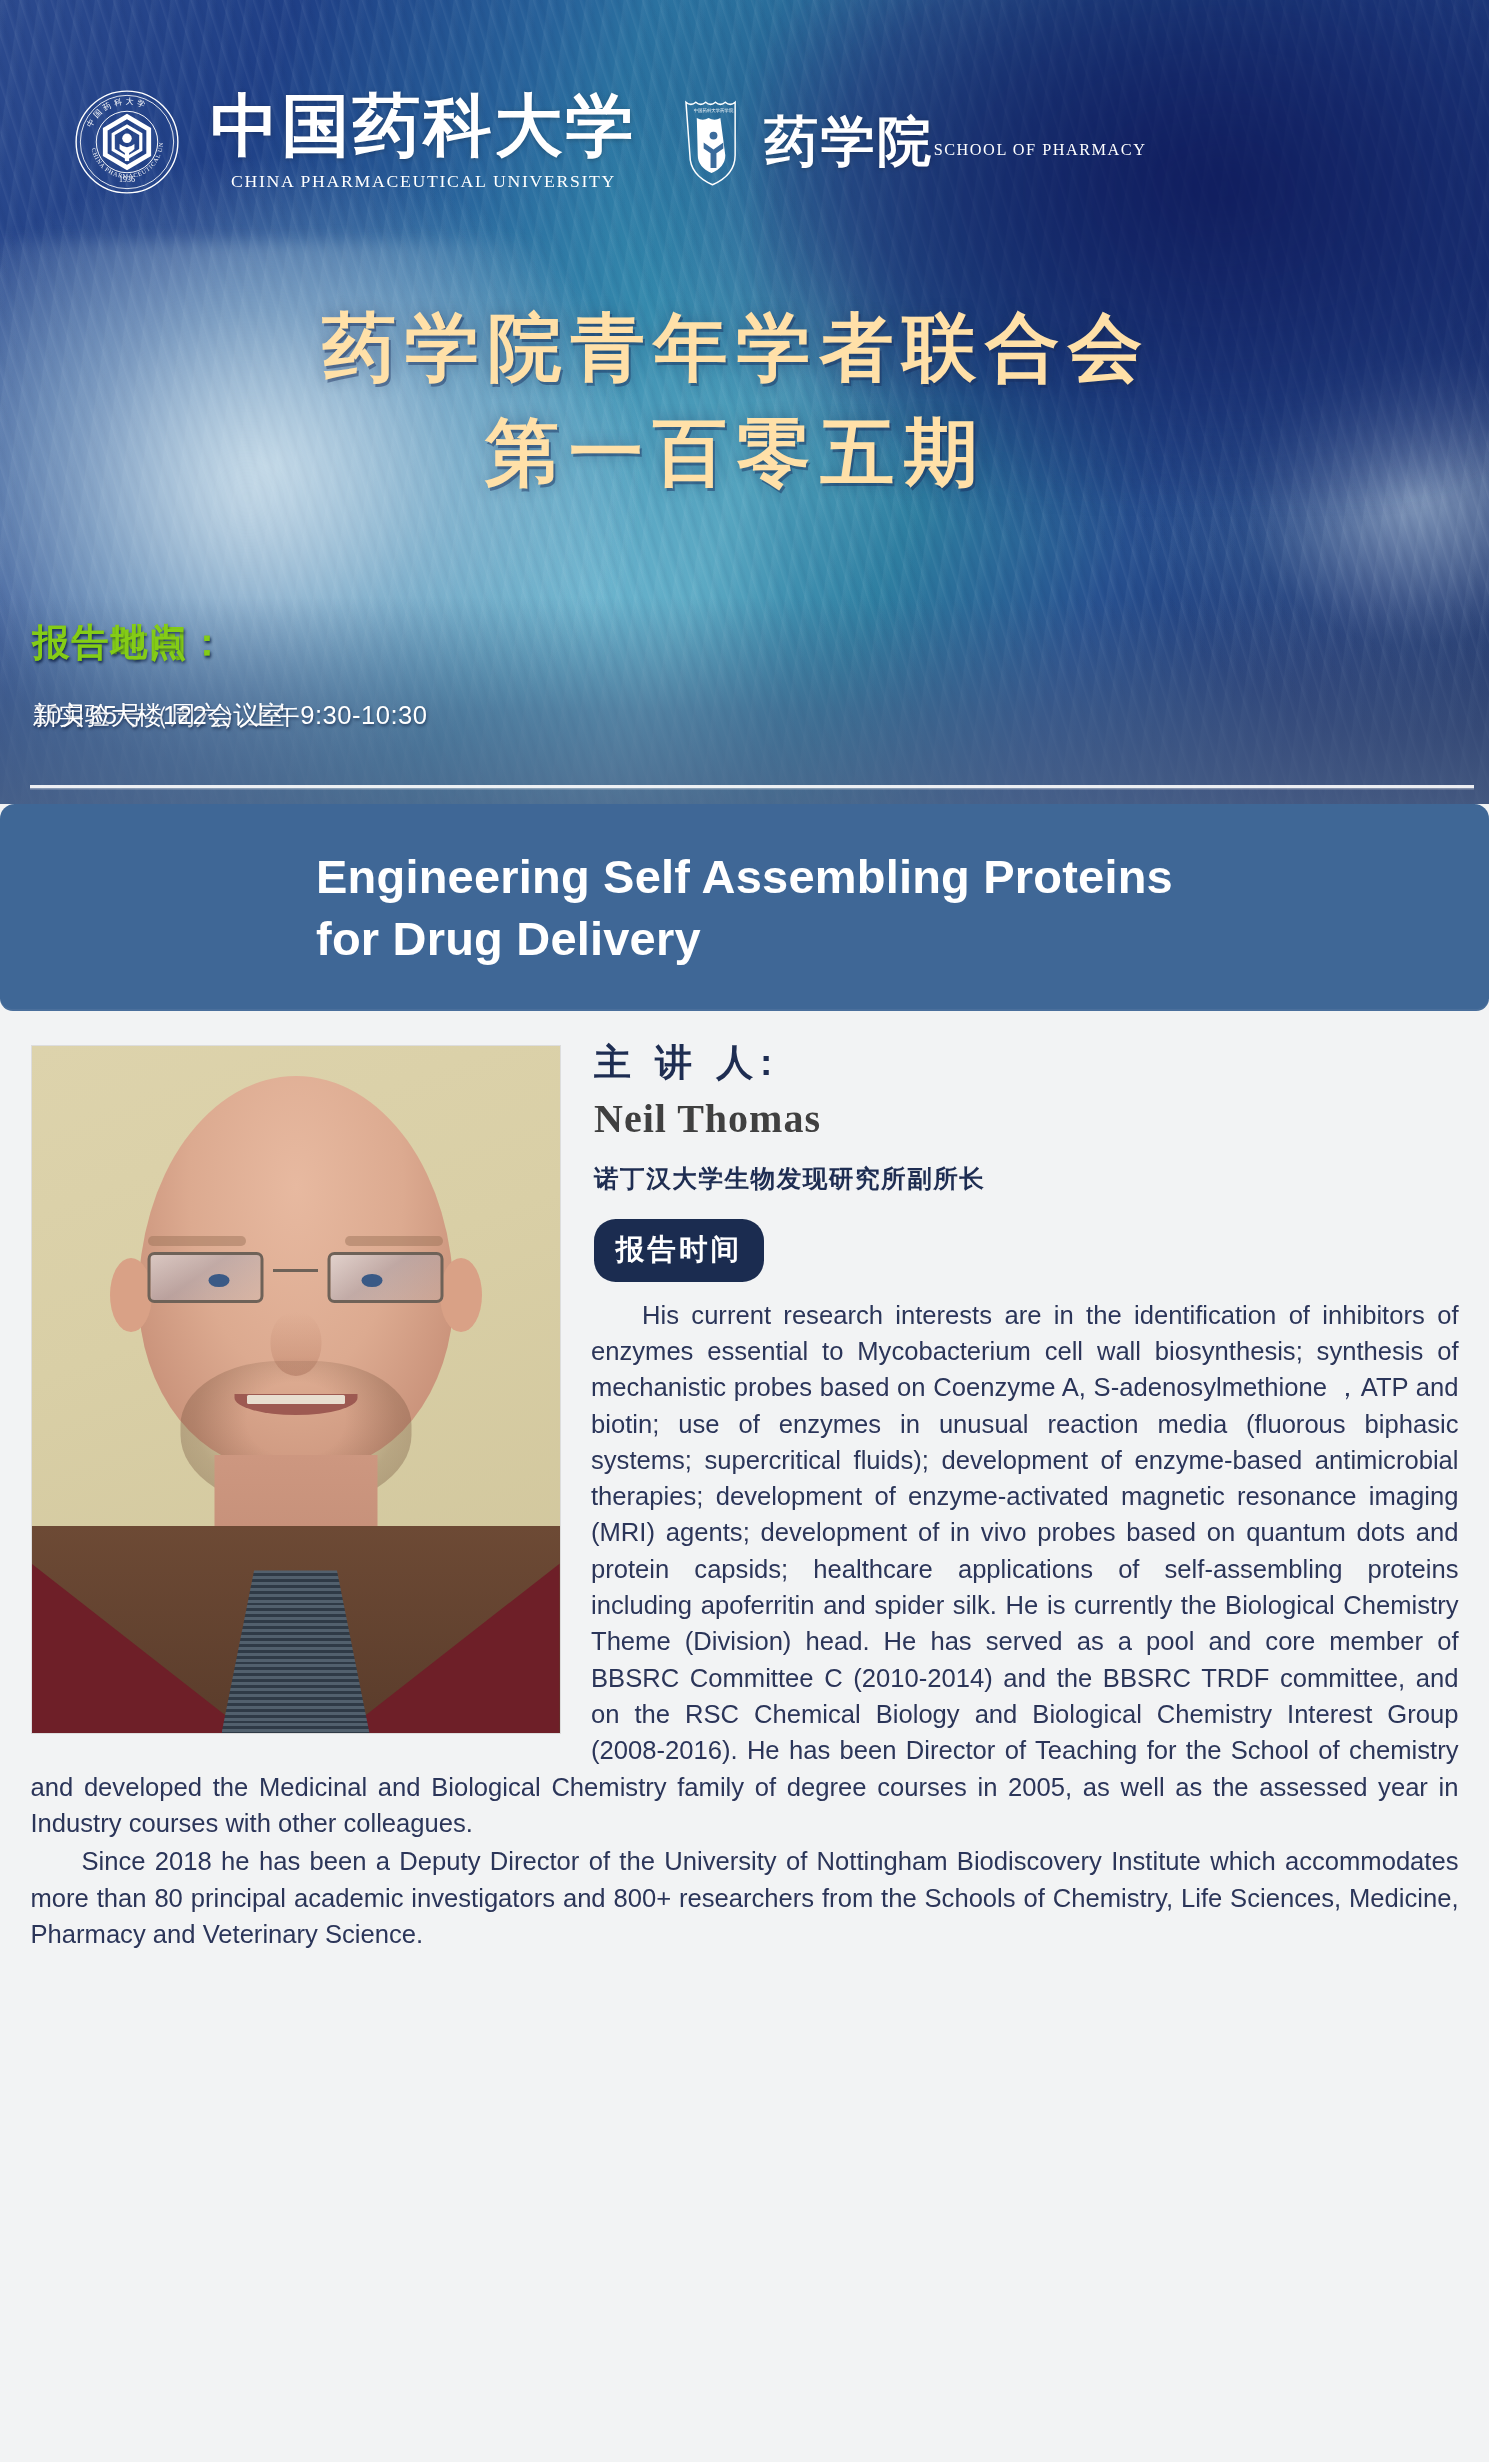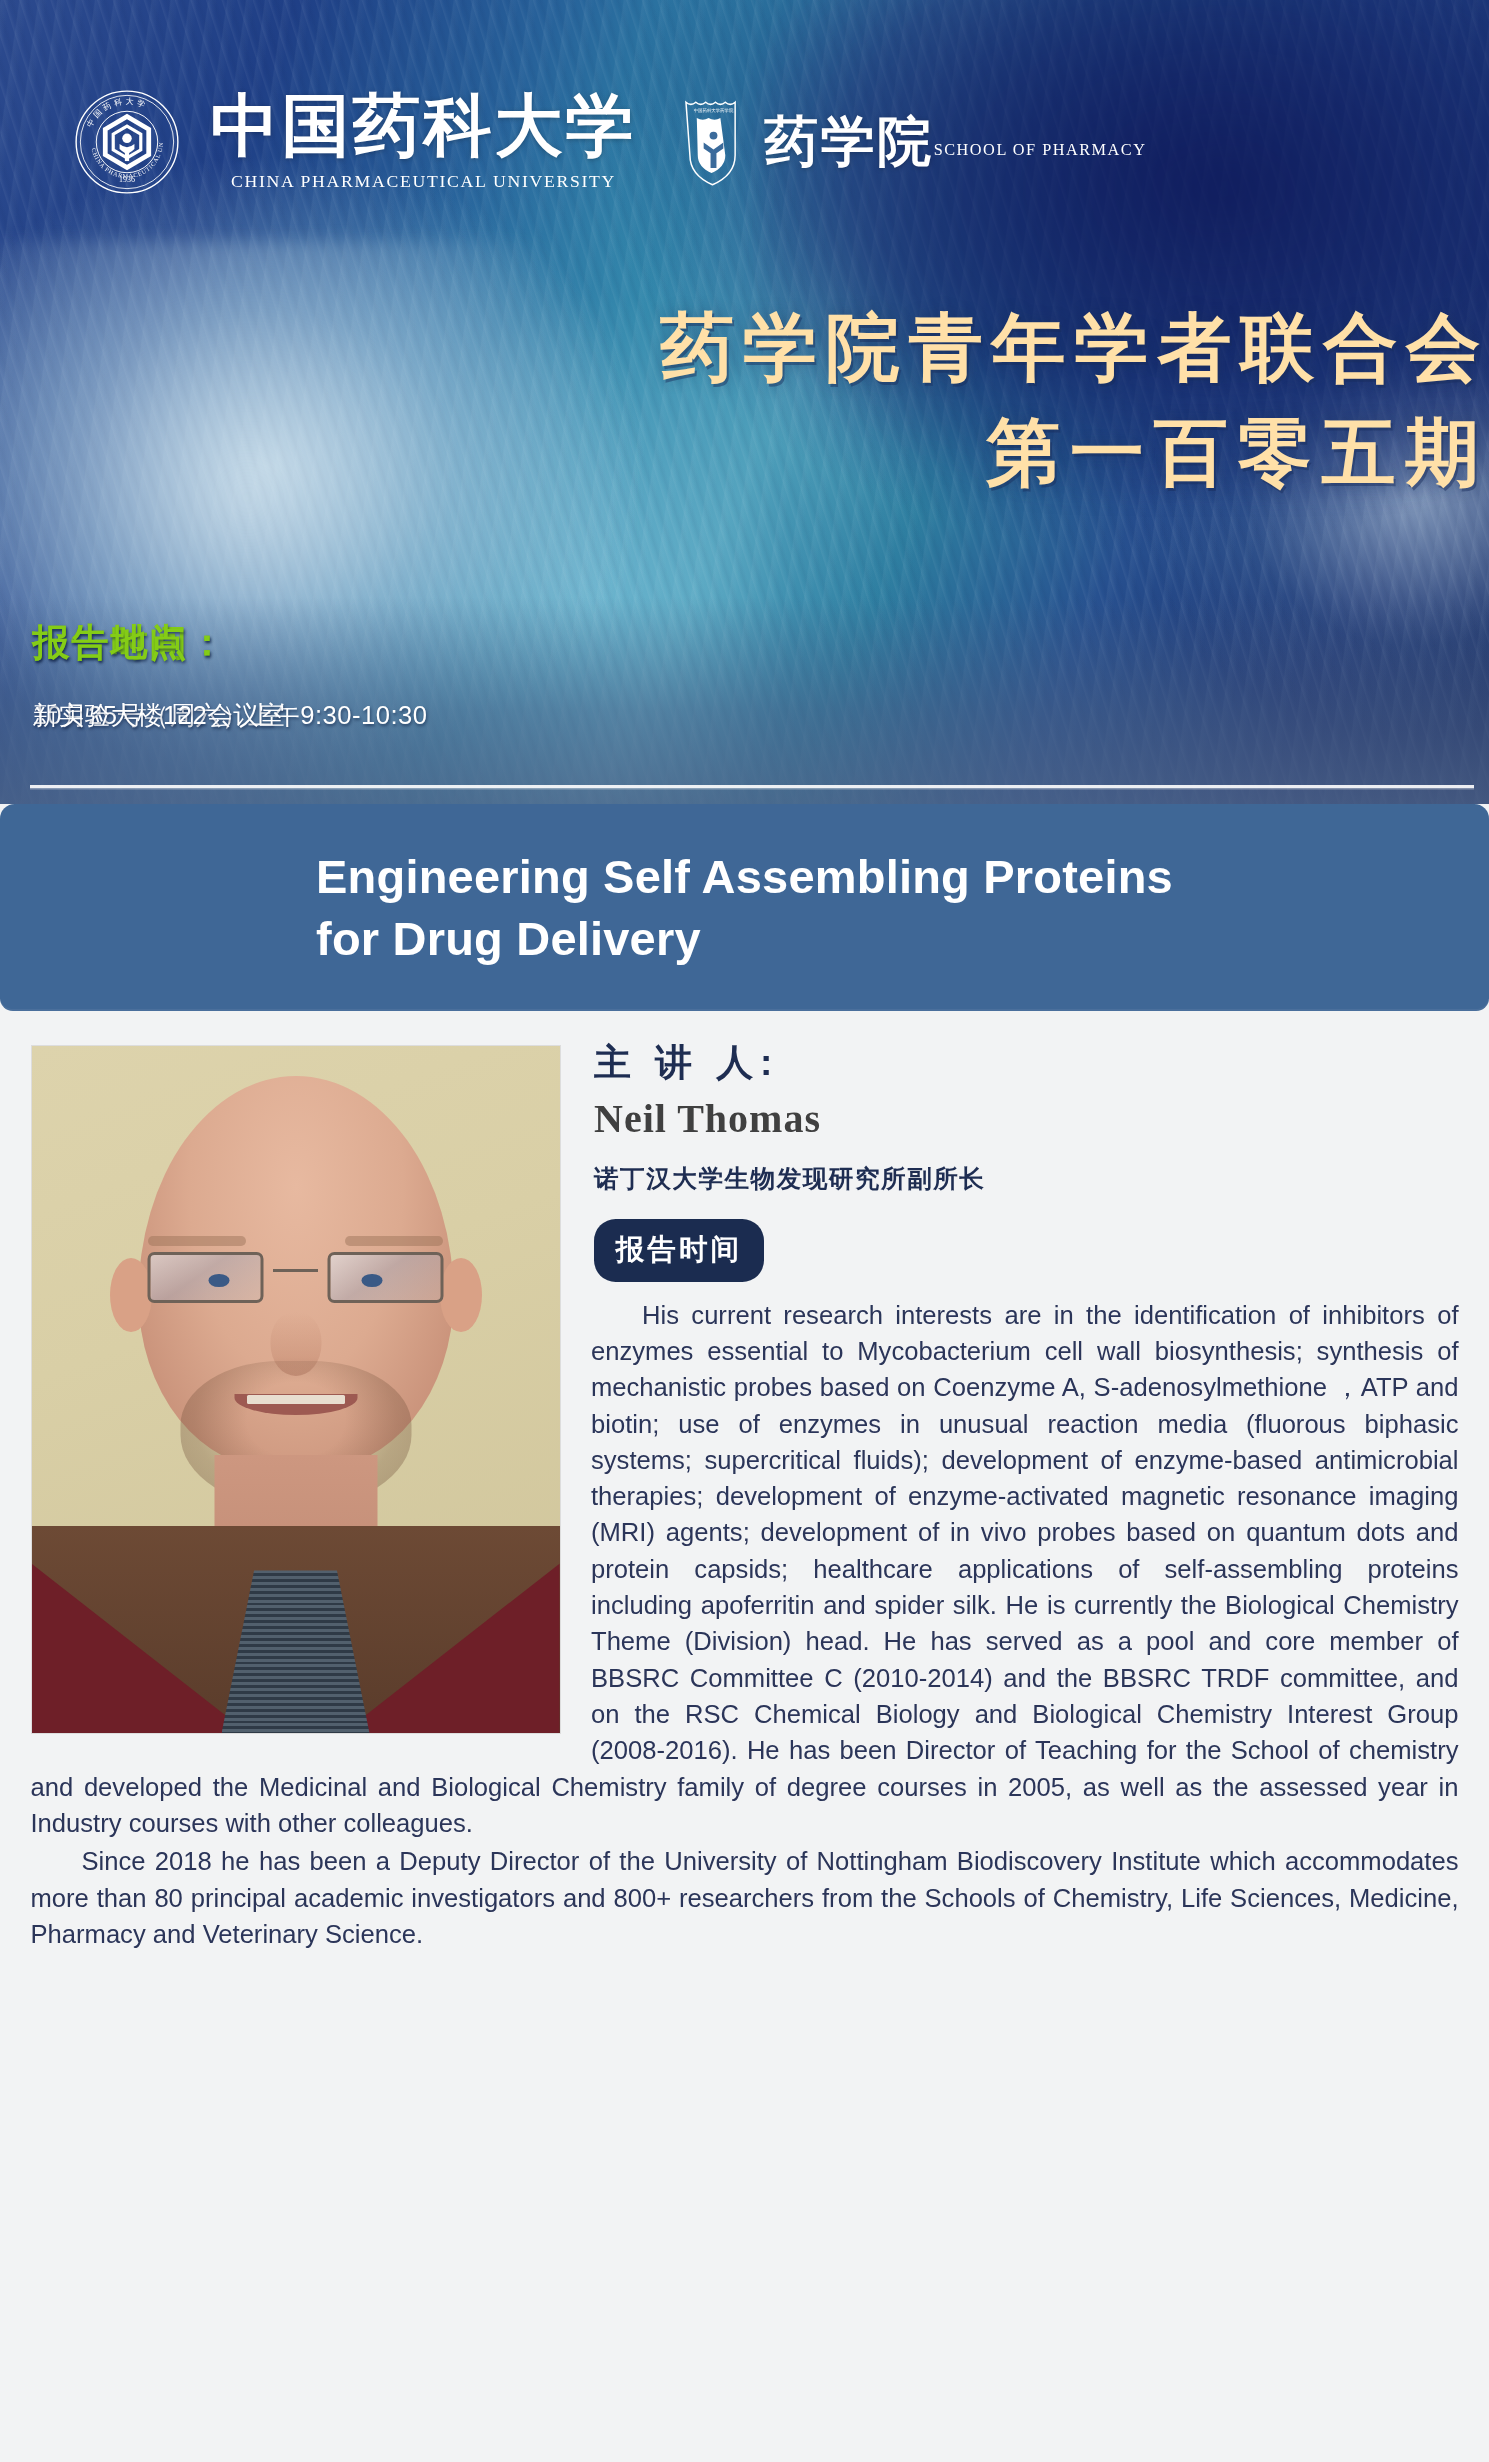--- a/index.html
+++ b/index.html
@@ -120,22 +120,22 @@
     font-size: 16.3px;
     letter-spacing: 1.5px;
     margin-top: 16px;
     font-family: "Liberation Serif", "DejaVu Serif", serif;
     white-space: nowrap;
   }
 
   
   .series-title {
     position: absolute;
-    left: 0; right: 0; top: 295px;
-    text-align: right;
+    left: 0; right: 16px; top: 295px;
+    text-align: center;
     color: #ffe0a8;
     font-size: 74px;
     font-weight: 700;
     letter-spacing: 8.9px;
     line-height: 1.42;
     font-family: "Liberation Sans", "DejaVu Sans", sans-serif;
     text-shadow: 2px 2.5px 0 rgba(25,45,90,0.45), 0 0 14.8px rgba(20,40,80,0.35);
   }
   .series-title .line2 { letter-spacing: 9.8px; }
 

